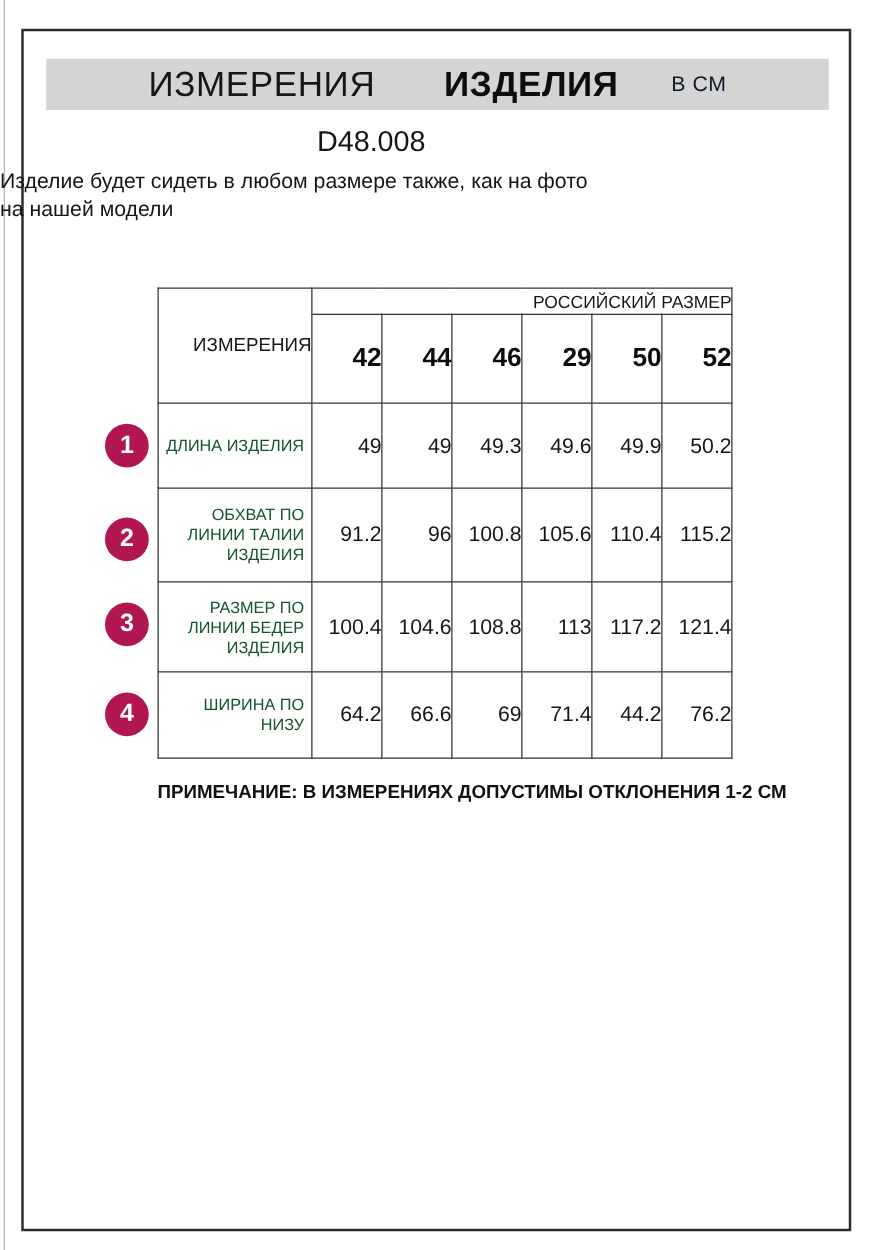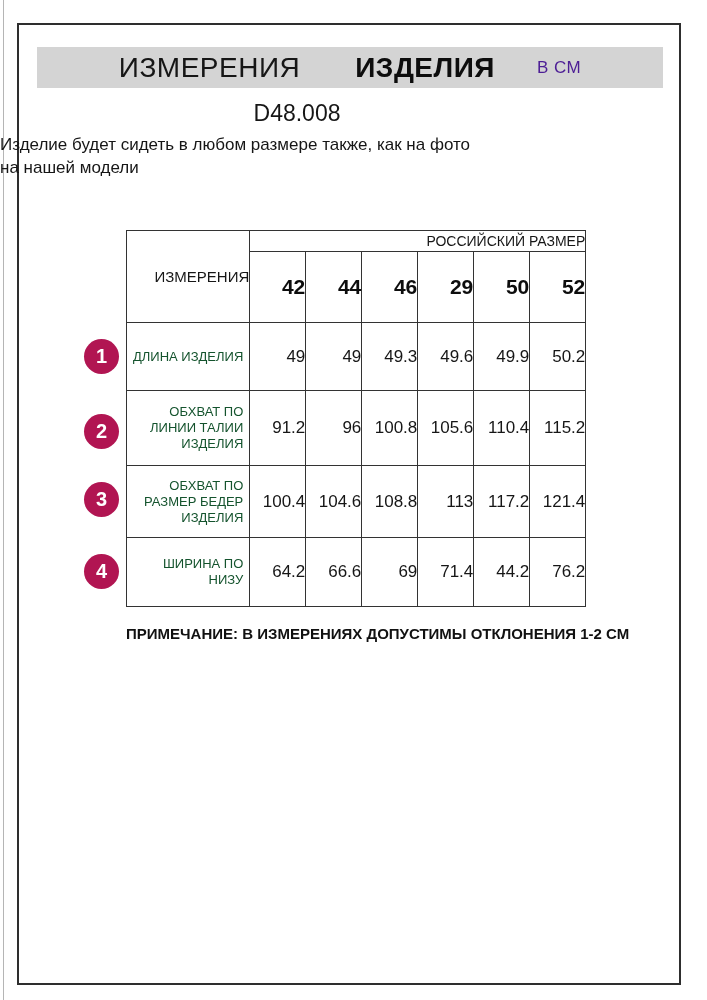--- a/index.html
+++ b/index.html
@@ -27,21 +27,21 @@
     display:flex;align-items:center;justify-content:center;
   }
   .title-main{
     font-size:28px;font-weight:400;letter-spacing:0.5px;color:#161616;
   }
   .title-bold{
     font-size:28px;font-weight:700;letter-spacing:0.5px;color:#0d0d0d;
     margin-left:55px;
   }
   .title-unit{
-    font-size:17px;font-weight:400;color:#4c1d95;margin-left:42px;
+    font-size:17px;font-weight:400;color:#0f172a;margin-left:42px;
     letter-spacing:0.5px;
   }
   .product-code{
     position:absolute;left:0;top:100px;width:594px;
     text-align:center;font-size:23px;font-weight:400;color:#161616;
   }
   .subtitle{
     position:absolute;left:0;top:133px;width:707px;
     font-size:17px;line-height:23px;color:#161616;
   }
@@ -131,21 +131,21 @@
       <tr class="r2">
         <td class="label-cell">ОБХВАТ ПО ЛИНИИ ТАЛИИ ИЗДЕЛИЯ</td>
         <td class="value-cell">91.2</td>
         <td class="value-cell">96</td>
         <td class="value-cell">100.8</td>
         <td class="value-cell">105.6</td>
         <td class="value-cell">110.4</td>
         <td class="value-cell">115.2</td>
       </tr>
       <tr class="r3">
-        <td class="label-cell">ОБХВАТ ПО РАЗМЕР БЕДЕР ИЗДЕЛИЯ</td>
+        <td class="label-cell">РАЗМЕР ПО ЛИНИИ БЕДЕР ИЗДЕЛИЯ</td>
         <td class="value-cell">100.4</td>
         <td class="value-cell">104.6</td>
         <td class="value-cell">108.8</td>
         <td class="value-cell">113</td>
         <td class="value-cell">117.2</td>
         <td class="value-cell">121.4</td>
       </tr>
       <tr class="r4">
         <td class="label-cell">ШИРИНА ПО НИЗУ</td>
         <td class="value-cell">64.2</td>

